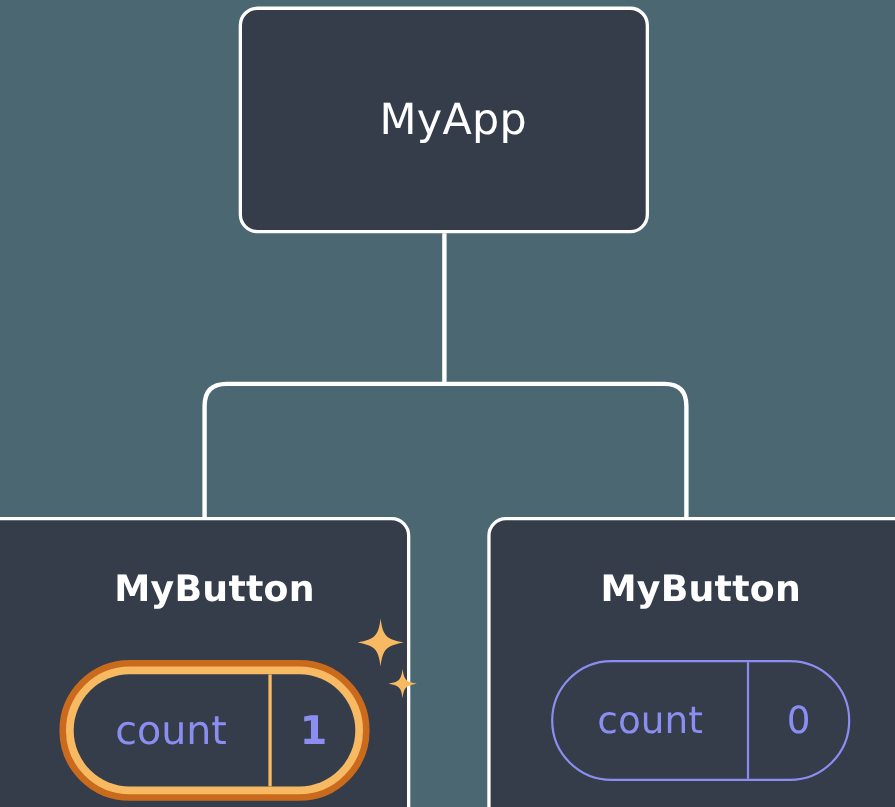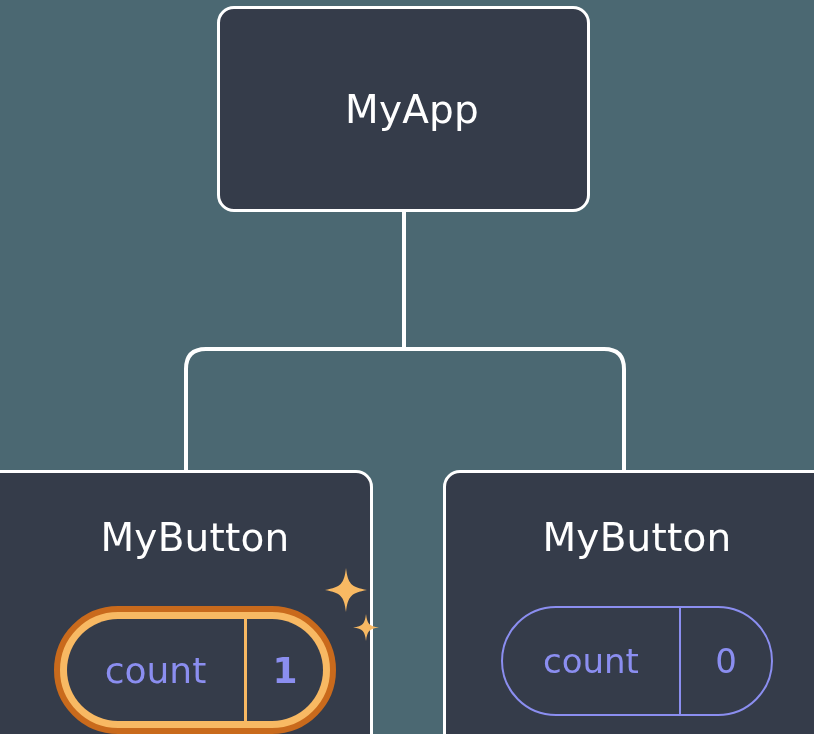--- a/index.html
+++ b/index.html
@@ -66,21 +66,22 @@
   .node-title {
     color: #ffffff;
     letter-spacing: 0.2px;
     white-space: nowrap;
   }
   .node-root .node-title {
     font-size: 39px;
   }
   .node-child-left .node-title,
   .node-child-right .node-title {
-    font-size: 39px;
+    font-size: 33px;
+    font-weight: bold;
   }
   
   .node-child-left .node-title { margin-left: 20px; }
   .node-child-right .node-title { margin-right: 20px; }
 
   
   .pill-wrap {
     position: relative;
     margin-top: 24px;
     display: flex;

